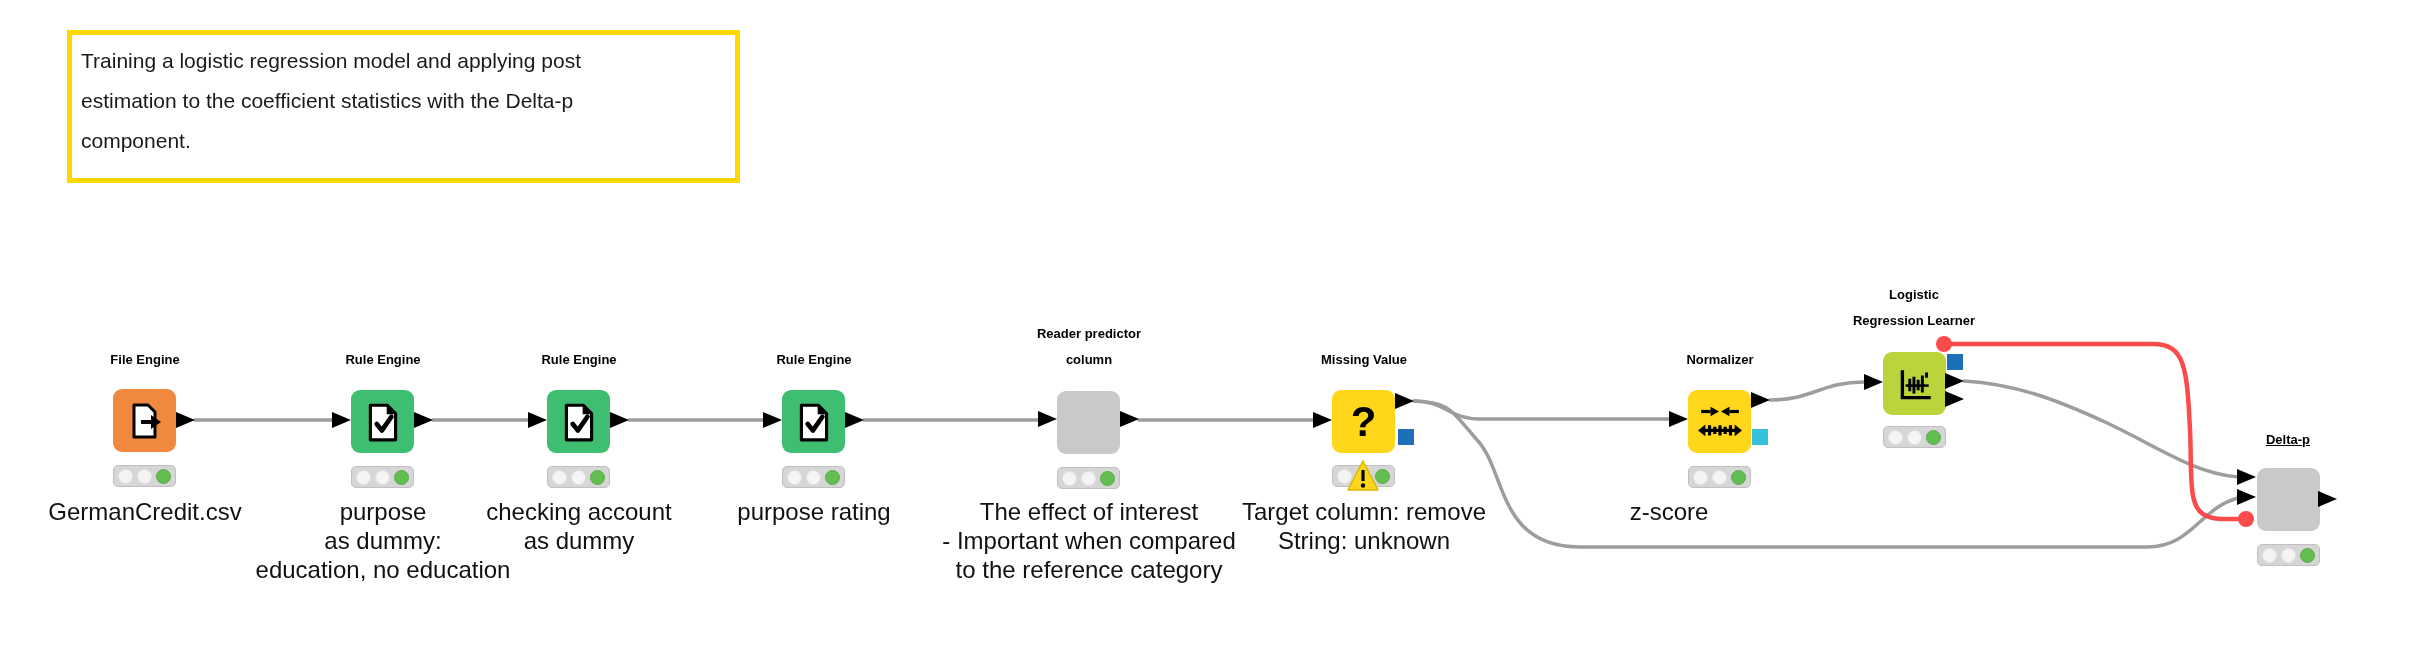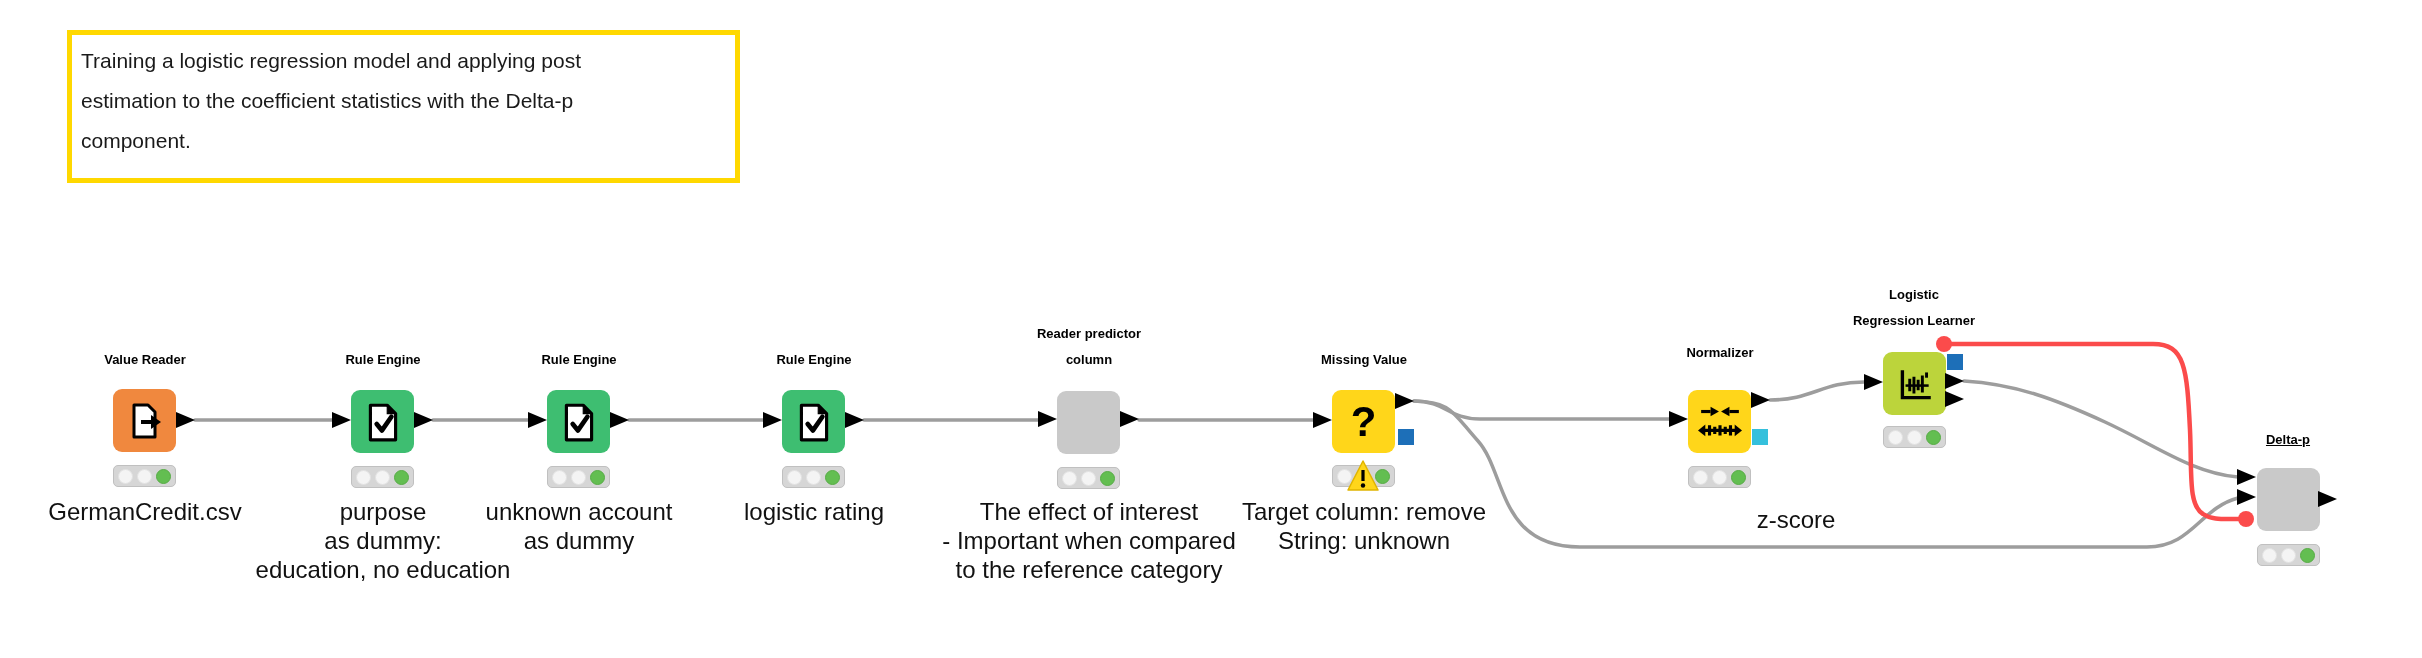--- a/index.html
+++ b/index.html
@@ -49,22 +49,22 @@
   #re3-title{left:814px;top:347px;} #re3-traffic{left:782px;top:466px;} #re3-label{left:814px;top:497px;}
 
   #sel-body{left:1057px;top:391px;} #sel-in{left:1038px;top:411px;} #sel-out{left:1120px;top:411px;}
   #sel-title{left:1089px;top:321px;} #sel-traffic{left:1057px;top:467px;} #sel-label{left:1089px;top:497px;}
 
   #mv-body{left:1332px;top:390px;}  #mv-in{left:1313px;top:412px;} #mv-out{left:1395px;top:393px;}
   #mv-sq{left:1398px;top:429px;}    #mv-title{left:1364px;top:347px;} #mv-traffic{left:1332px;top:465px;}
   #mv-warn{left:1346px;top:458px;}  #mv-label{left:1364px;top:497px;}
 
   #nor-body{left:1688px;top:390px;} #nor-in{left:1669px;top:411px;} #nor-out{left:1751px;top:392px;}
-  #nor-sq{left:1752px;top:429px;}   #nor-title{left:1720px;top:340px;} #nor-traffic{left:1688px;top:466px;}
-  #nor-label{left:1796px;top:497px;margin-top:8px;}
+  #nor-sq{left:1752px;top:429px;}   #nor-title{left:1720px;top:347px;} #nor-traffic{left:1688px;top:466px;}
+  #nor-label{left:1669px;top:497px;}
 
   #lrl-body{left:1883px;top:352px;} #lrl-in{left:1864px;top:374px;}
   #lrl-sq{left:1947px;top:354px;}   #lrl-out1{left:1945px;top:373px;} #lrl-out2{left:1945px;top:391px;}
   #lrl-cir{left:1936px;top:336px;}  #lrl-title{left:1914px;top:282px;} #lrl-traffic{left:1883px;top:426px;}
 
   #dp-body{left:2257px;top:468px;}  #dp-in1{left:2237px;top:469px;} #dp-in2{left:2237px;top:489px;}
   #dp-cirin{left:2238px;top:511px;} #dp-out{left:2318px;top:491px;}
   #dp-title{left:2288px;top:427px;text-decoration:underline;} #dp-traffic{left:2257px;top:544px;}
 </style>
 </head>
@@ -86,21 +86,21 @@
     </g>
     <path d="M1951 344 L2153 344 C2185 344 2187 368 2190 430 C2192 473 2188 505 2203 514 C2212 520 2222 519 2238 519" fill="none" stroke="#FB4B4B" stroke-width="4.5" stroke-linecap="round"></path>
   </svg>
 
   <div class="annotation">
     <div class="annotation-text">Training a logistic regression model and applying post
 estimation to the coefficient statistics with the Delta-p
 component.</div>
   </div>
 
-  <div class="node-title" id="fr-title">Value Reader</div>
+  <div class="node-title" id="fr-title">File Engine</div>
   <div class="node-body c-orange" id="fr-body">
     <svg width="38" height="40" viewBox="0 0 36 40">
       <path d="M7 4 H21 L28 11 V36 H7 Z" fill="#fff" stroke="#000" stroke-width="3" stroke-linejoin="round"></path>
       <path d="M14 21 H25" stroke="#000" stroke-width="4"></path>
       <path d="M24 14 L34 21 L24 28 Z" fill="#000"></path>
     </svg>
   </div>
   <div class="port-tri" id="fr-out"></div>
   <div class="traffic" id="fr-traffic">
     <div class="dot"></div>
@@ -136,39 +136,39 @@
       <path d="M11 22 L16 28 L25 15" fill="none" stroke="#000" stroke-width="4.5" stroke-linecap="round" stroke-linejoin="round"></path>
     </svg>
   </div>
   <div class="port-tri" id="re2-in"></div>
   <div class="port-tri" id="re2-out"></div>
   <div class="traffic" id="re2-traffic">
     <div class="dot"></div>
       <div class="dot"></div>
       <div class="dot on"></div>
   </div>
-  <div class="node-label" id="re2-label">unknown account
+  <div class="node-label" id="re2-label">checking account
 as dummy</div>
 
   <div class="node-title" id="re3-title">Rule Engine</div>
   <div class="node-body c-green" id="re3-body">
     <svg width="36" height="42" viewBox="0 0 34 40">
       <path d="M5 4 H21 L29 12 V37 H5 Z" fill="#fff" stroke="#000" stroke-width="3" stroke-linejoin="round"></path>
       <path d="M21 4 L29 12 H21 Z" fill="#000" stroke="#000" stroke-width="1"></path>
       <path d="M11 22 L16 28 L25 15" fill="none" stroke="#000" stroke-width="4.5" stroke-linecap="round" stroke-linejoin="round"></path>
     </svg>
   </div>
   <div class="port-tri" id="re3-in"></div>
   <div class="port-tri" id="re3-out"></div>
   <div class="traffic" id="re3-traffic">
     <div class="dot"></div>
       <div class="dot"></div>
       <div class="dot on"></div>
   </div>
-  <div class="node-label" id="re3-label">logistic rating</div>
+  <div class="node-label" id="re3-label">purpose rating</div>
 
   <div class="node-title" id="sel-title">Reader predictor
 column</div>
   <div class="node-body c-gray" id="sel-body"></div>
   <div class="port-tri" id="sel-in"></div>
   <div class="port-tri" id="sel-out"></div>
   <div class="traffic" id="sel-traffic">
     <div class="dot"></div>
       <div class="dot"></div>
       <div class="dot on"></div>

